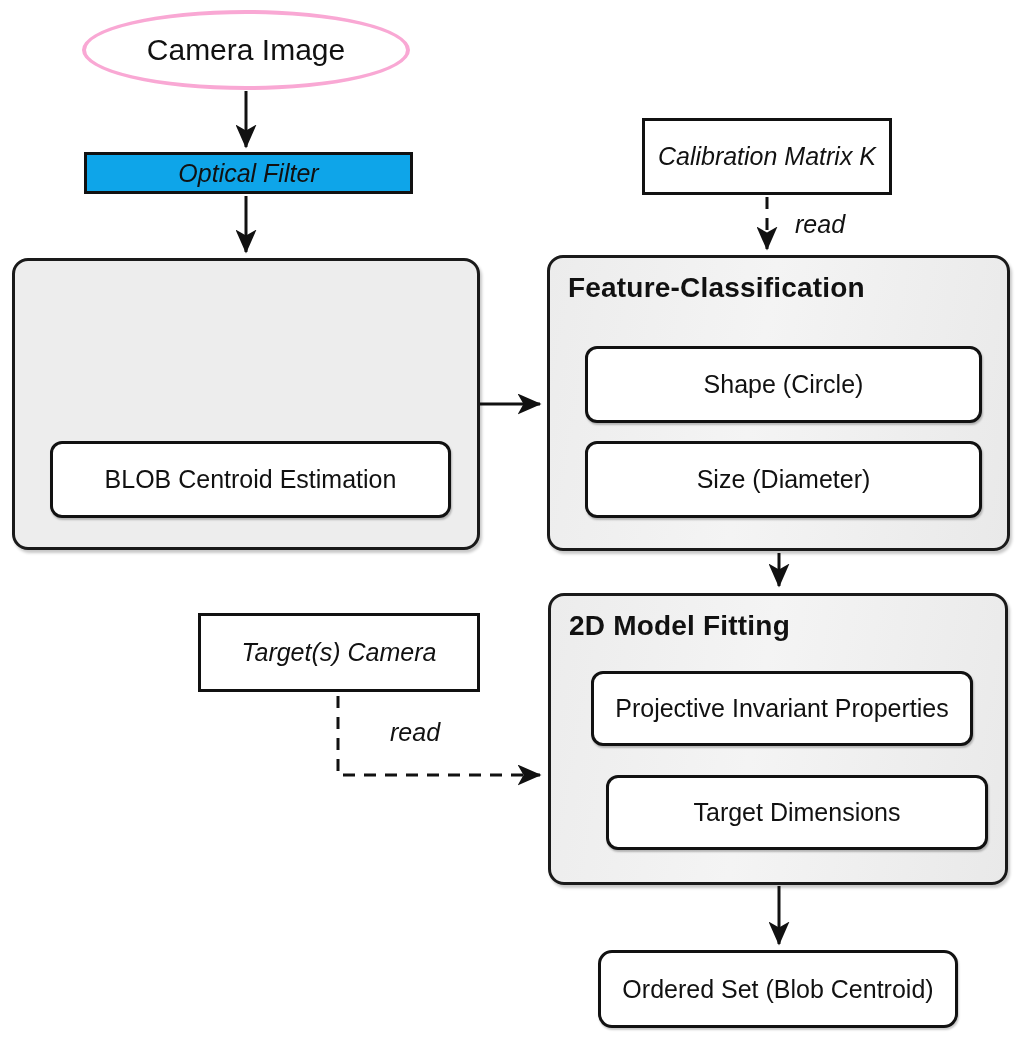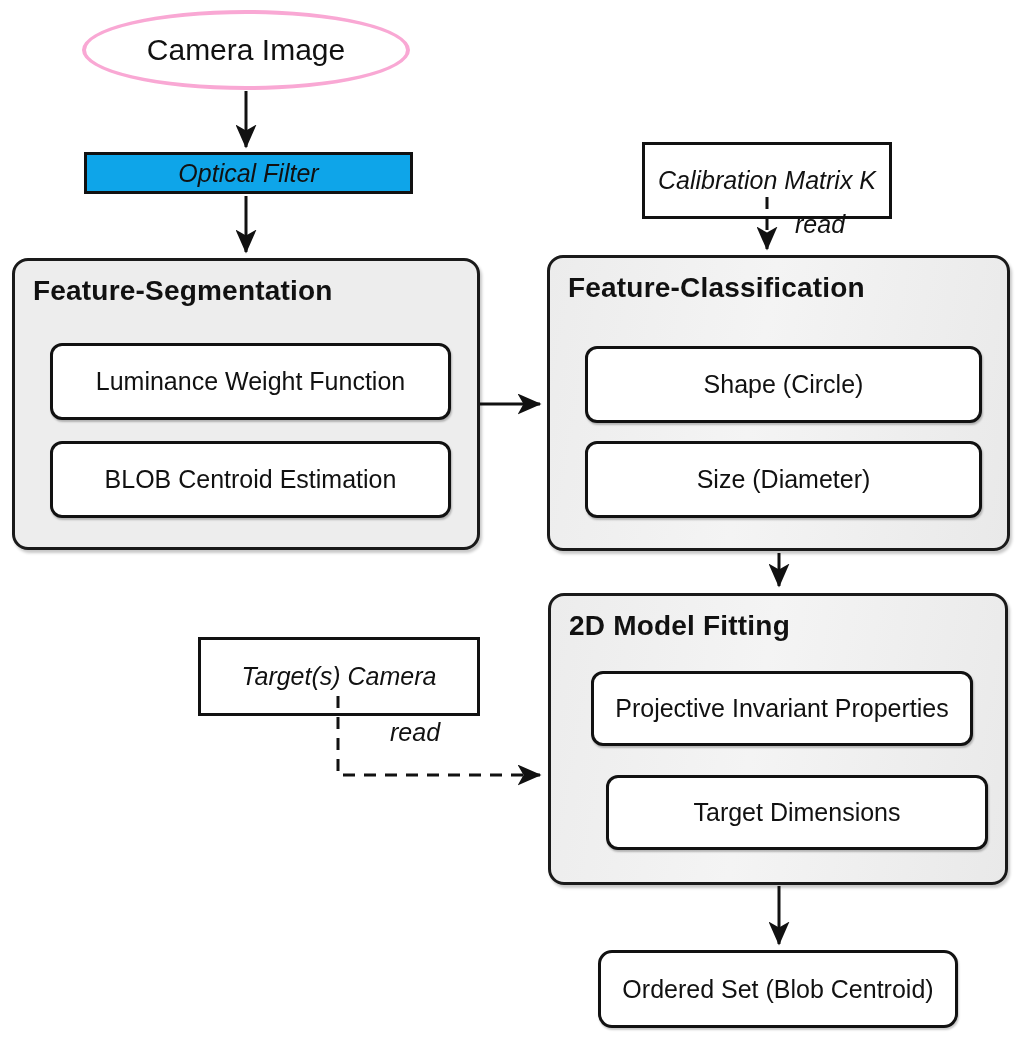--- a/index.html
+++ b/index.html
@@ -16,21 +16,21 @@
   }
   .filter {
     left:84px; top:152px; width:329px; height:42px;
     border:3px solid #111; background:#0ea5e9;
     display:flex; align-items:center; justify-content:center;
     font-size:25px; font-style:italic;
   }
   .datasquare {
     border:3px solid #111; background:#ffffff;
     display:flex; align-items:center; justify-content:center;
-    font-size:25px; font-style:italic;margin-top:24px;
+    font-size:25px; font-style:italic;
   }
   .calib { left:642px; top:118px; width:250px; height:77px; }
   .targets { left:198px; top:613px; width:282px; height:79px; }
   .group {
     border:3px solid #1a1a1a; border-radius:16px;
     background:linear-gradient(100deg,#ececec 0%,#f4f4f4 45%,#e9e9e9 100%);
     box-shadow:2px 3px 3px rgba(0,0,0,0.22);
   }
   .g-fs { left:12px;  top:258px; width:468px; height:292px; background:#ededed; }
   .g-fc { left:547px; top:255px; width:463px; height:296px; }
@@ -75,24 +75,20 @@
 
   <div class="node filter">
     <span>Optical Filter</span>
   </div>
 
   <div class="node datasquare calib">
     <span>Calibration Matrix K</span>
   </div>
 
   <div class="group g-fs">
-    <div class="group-title">Feature-Segmentation</div>
-    <div class="item fs-i1">
-      <span>Luminance Weight Function</span>
-    </div>
     <div class="item fs-i2">
       <span>BLOB Centroid Estimation</span>
     </div>
   </div>
 
   <div class="group g-fc">
     <div class="group-title">Feature-Classification</div>
     <div class="item fc-i1">
       <span>Shape (Circle)</span>
     </div>

